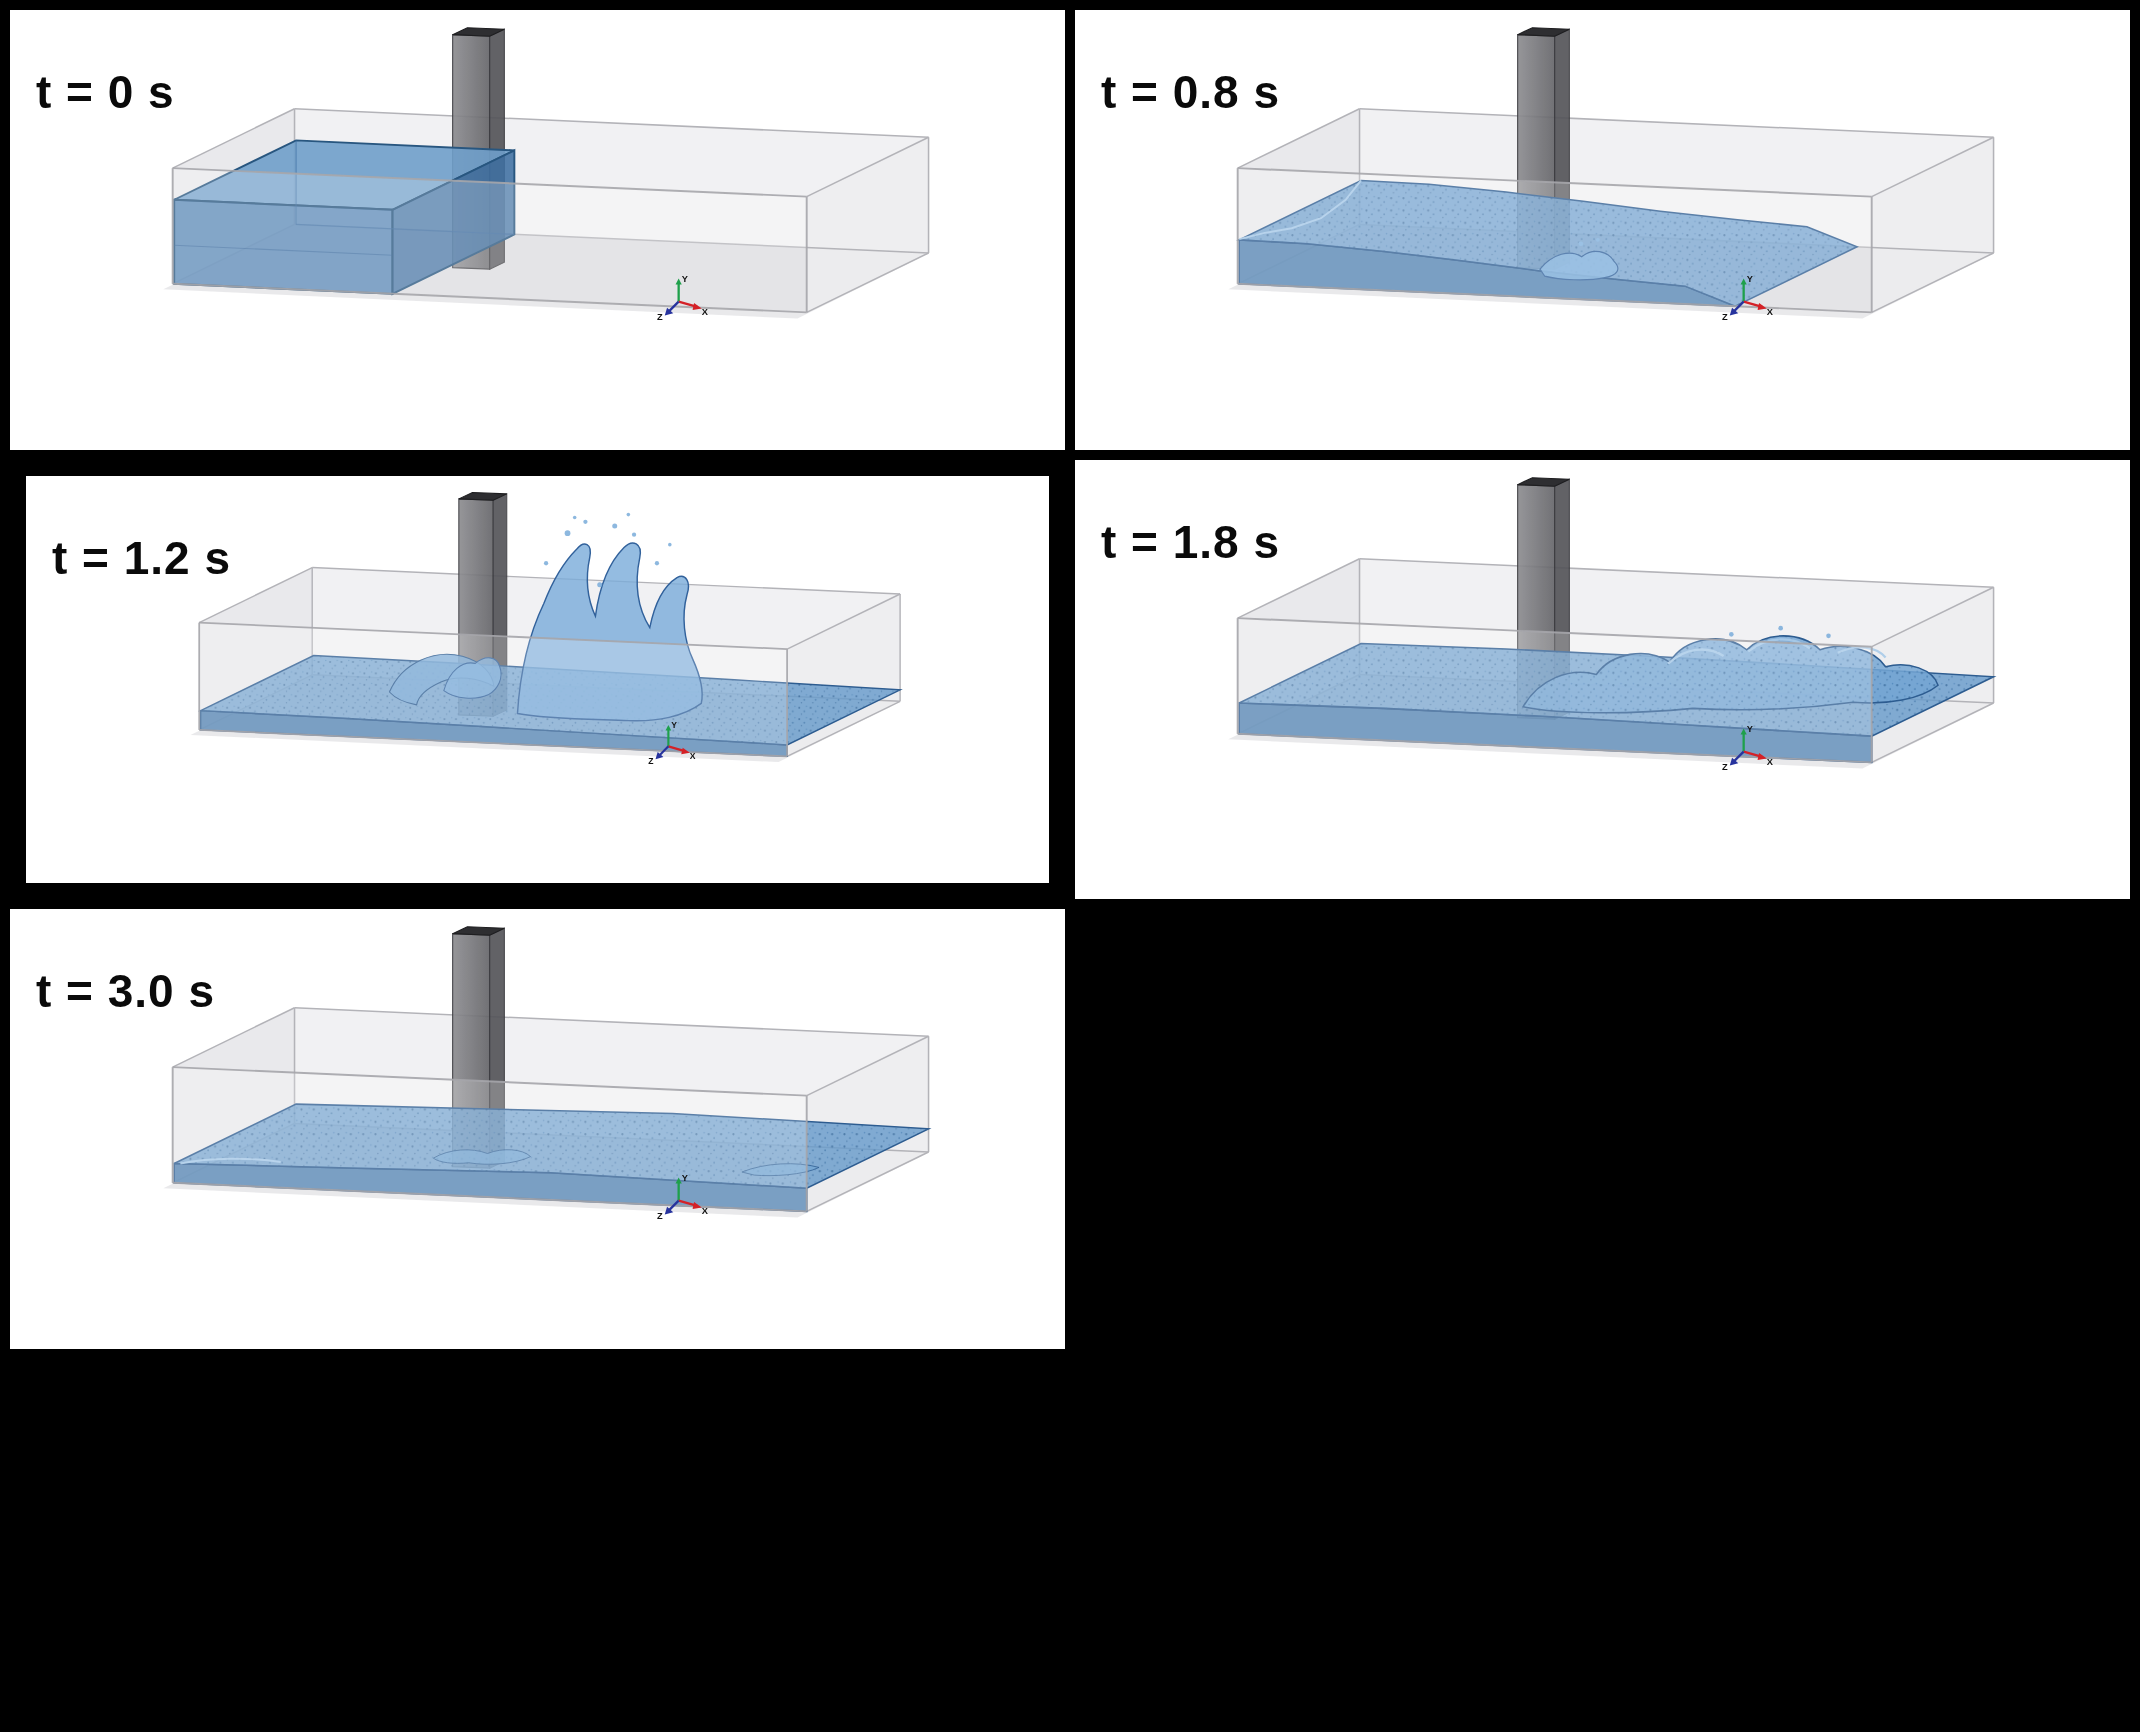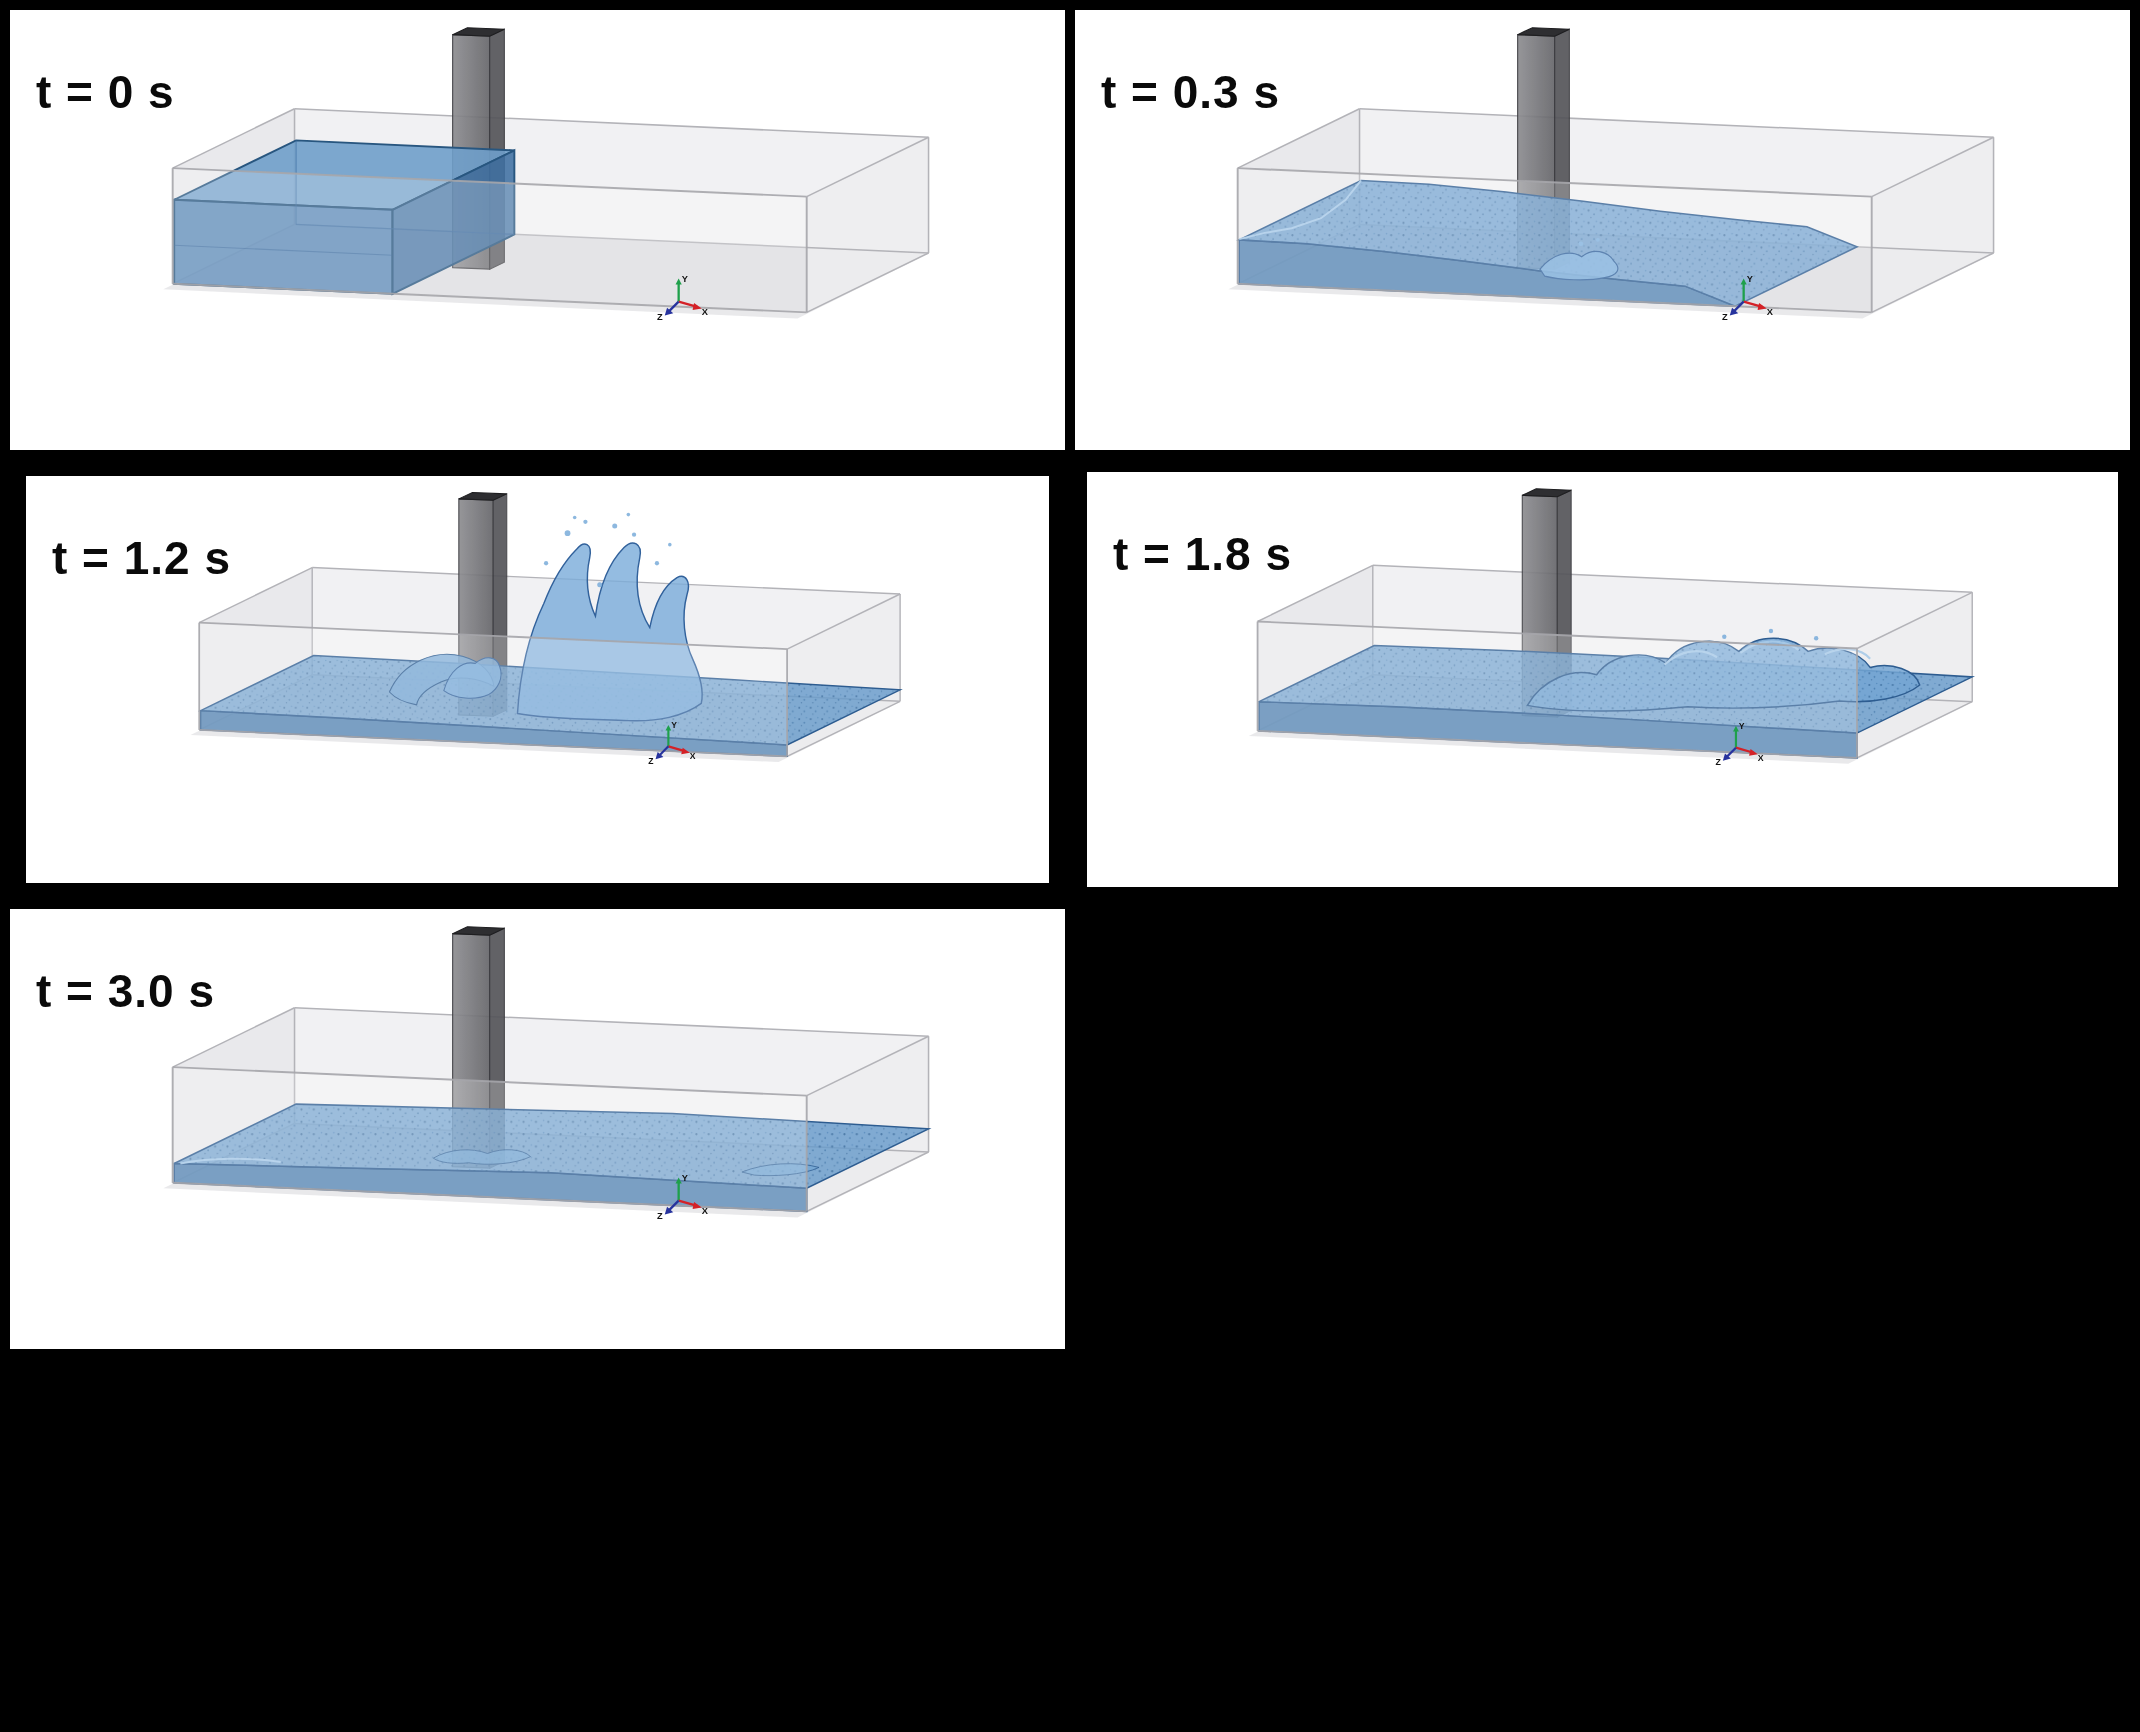--- a/index.html
+++ b/index.html
@@ -92,21 +92,21 @@
         <line x1="220" y1="169" x2="220" y2="278" stroke="#3a6aa0" stroke-width="1.5" opacity="0.6"></line>
         <line x1="220" y1="278" x2="503" y2="291" stroke="#3a6aa0" stroke-width="1.5" opacity="0.6"></line>
         <line x1="62" y1="305" x2="345" y2="318" stroke="#2f5f94" stroke-width="1.5" opacity="0.55"></line>
       </g>
       <use href="#tank-front"></use>
       <use href="#axis-triad" transform="translate(716,378)"></use>
     </svg>
   </figure>
 
   <figure class="panel" style="margin:0">
-    <div class="time-label">t = 0.3 s</div>
+    <div class="time-label">t = 0.8 s</div>
     <svg class="scene" viewBox="0 0 1066 570">
       <use href="#tank-shell"></use>
       <use href="#pillar"></use>
       <g>
         <polygon points="62,298 150,303 250,313 350,325 450,338 550,349 640,358 705,384 62,355" fill="#467aad" fill-opacity="0.9" stroke="#2d5c90" stroke-width="2"></polygon>
         <polygon points="62,298 150,303 250,313 350,325 450,338 550,349 640,358 705,384 863,307 798,281 708,272 608,261 508,248 408,236 308,226 220,221" fill="#689bcb" fill-opacity="0.85" stroke="#2d5c90" stroke-width="2"></polygon>
         <polygon points="62,298 150,303 250,313 350,325 450,338 550,349 640,358 705,384 863,307 798,281 708,272 608,261 508,248 408,236 308,226 220,221" fill="url(#speckle)"></polygon>
         <path d="M452,336 C468,316 492,310 506,320 C520,308 540,312 548,326 C558,336 552,344 536,347 C512,352 478,350 458,345 Z" fill="#7fb0dd" fill-opacity="0.85" stroke="#31619b" stroke-width="1.5"></path>
         <circle cx="505" cy="303" r="3" fill="#7fb0dd"></circle>
         <circle cx="527" cy="298" r="2.5" fill="#7fb0dd"></circle>
@@ -140,21 +140,21 @@
             <circle cx="585" cy="58" r="2.5"></circle>
           <circle cx="660" cy="54" r="2.5"></circle>
             <circle cx="718" cy="96" r="2.5"></circle>
         </g>
       </g>
       <use href="#tank-front"></use>
       <use href="#axis-triad" transform="translate(716,378)"></use>
     </svg>
   </figure>
 
-  <figure class="panel" style="margin:12px">
+  <figure class="panel" style="margin:0">
     <div class="time-label">t = 1.8 s</div>
     <svg class="scene" viewBox="0 0 1066 570">
       <use href="#tank-shell"></use>
       <use href="#pillar"></use>
       <g>
         <polygon points="62,315 250,322 450,332 650,344 882,358 882,392 62,355" fill="#467aad" fill-opacity="0.9" stroke="#2d5c90" stroke-width="2"></polygon>
         <polygon points="62,315 250,322 450,332 650,344 882,358 1040,281 808,267 608,255 408,245 220,238" fill="#689bcb" fill-opacity="0.82" stroke="#2d5c90" stroke-width="2"></polygon>
         <polygon points="62,315 250,322 450,332 650,344 882,358 1040,281 808,267 608,255 408,245 220,238" fill="url(#speckle)"></polygon>
         <path d="M430,320 C450,285 490,268 525,278 C545,250 590,242 620,262 C640,230 690,222 720,246 C745,222 790,222 815,246 C845,235 885,245 900,268 C930,260 962,272 968,292 C946,310 902,318 858,314 C798,322 720,326 650,322 C570,330 480,330 430,320 Z" fill="#74a6d4" fill-opacity="0.85" stroke="#2d5c90" stroke-width="2"></path>
         <path d="M430,320 C450,285 490,268 525,278 C545,250 590,242 620,262 C640,230 690,222 720,246 C745,222 790,222 815,246 C845,235 885,245 900,268 C930,260 962,272 968,292 C946,310 902,318 858,314 C798,322 720,326 650,322 C570,330 480,330 430,320 Z" fill="url(#speckle)"></path>

